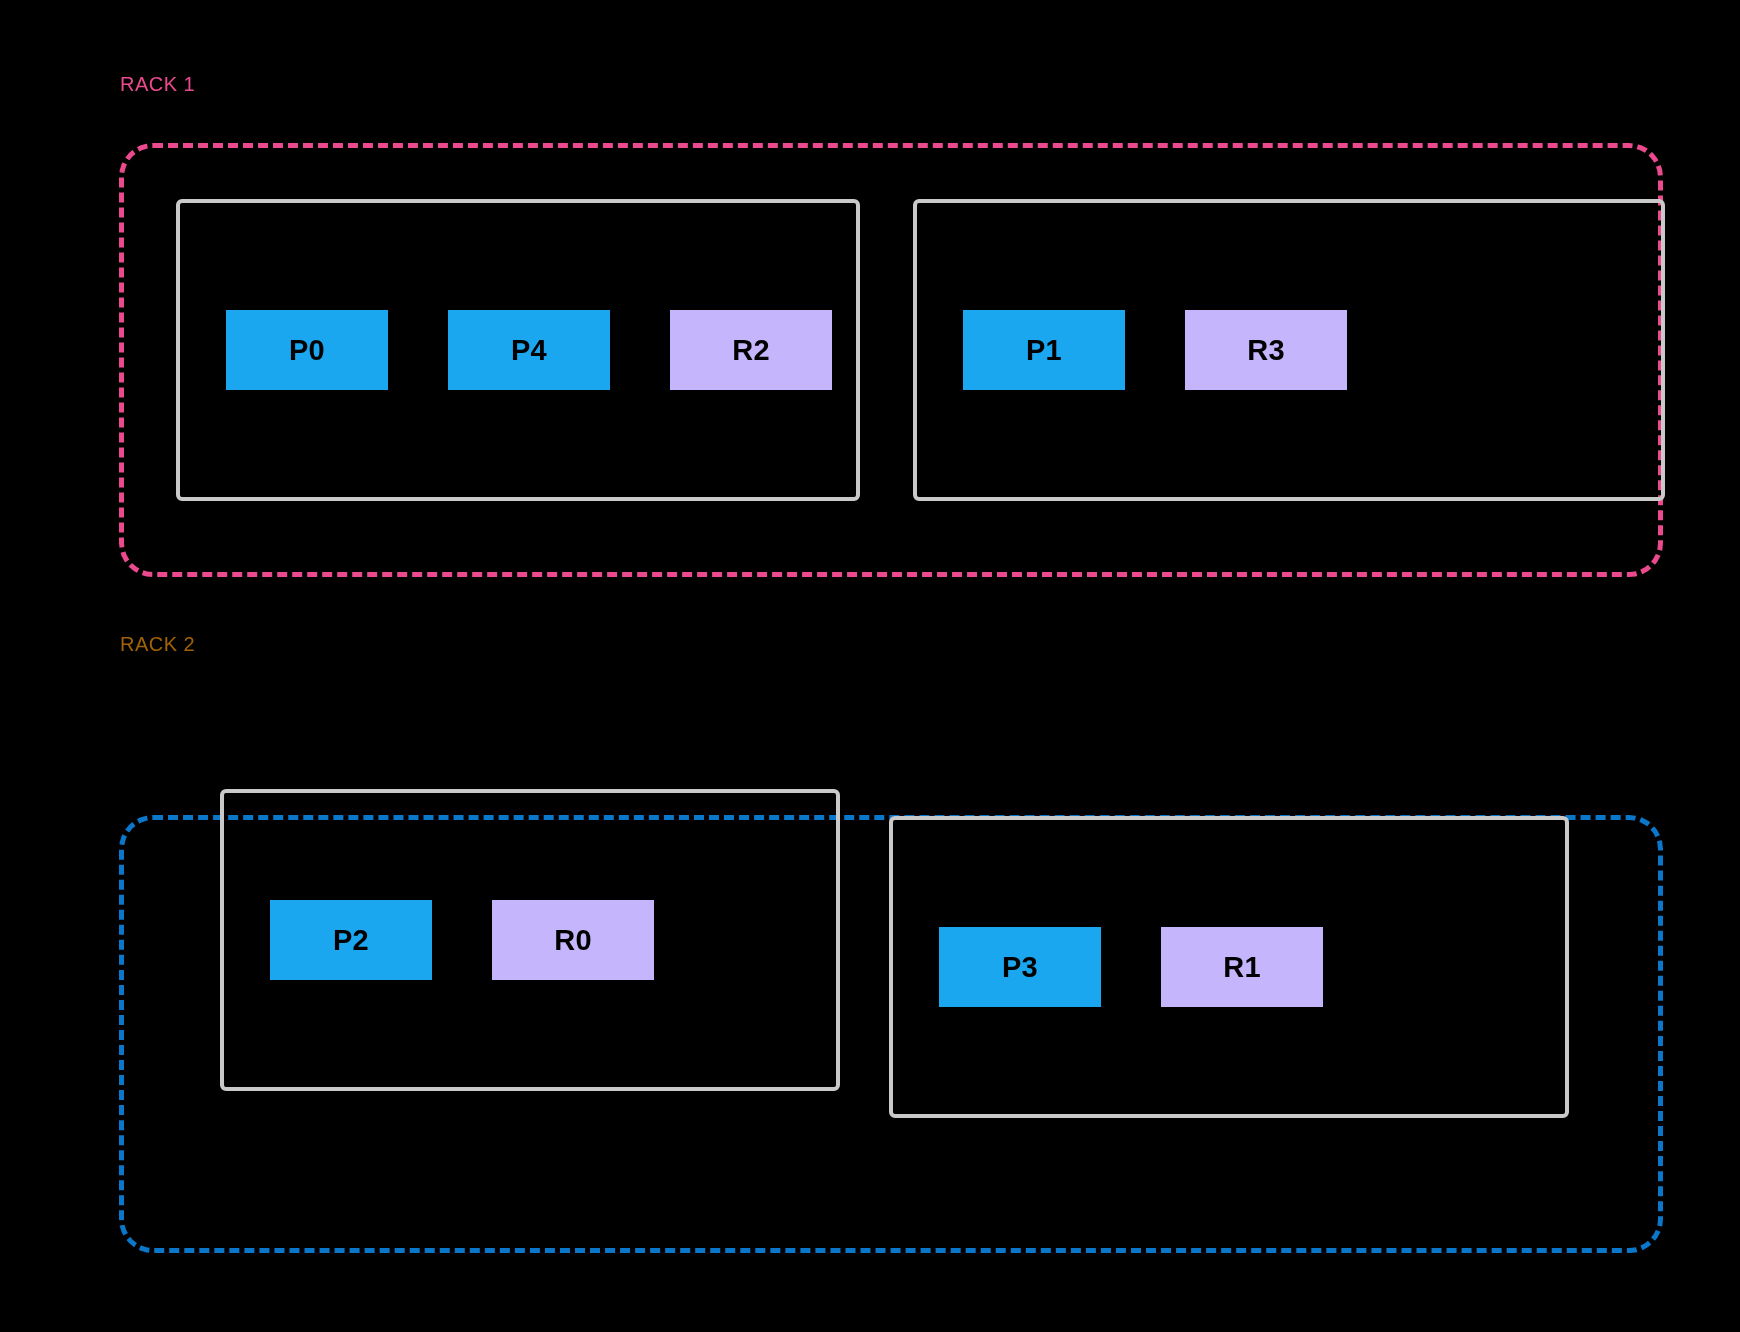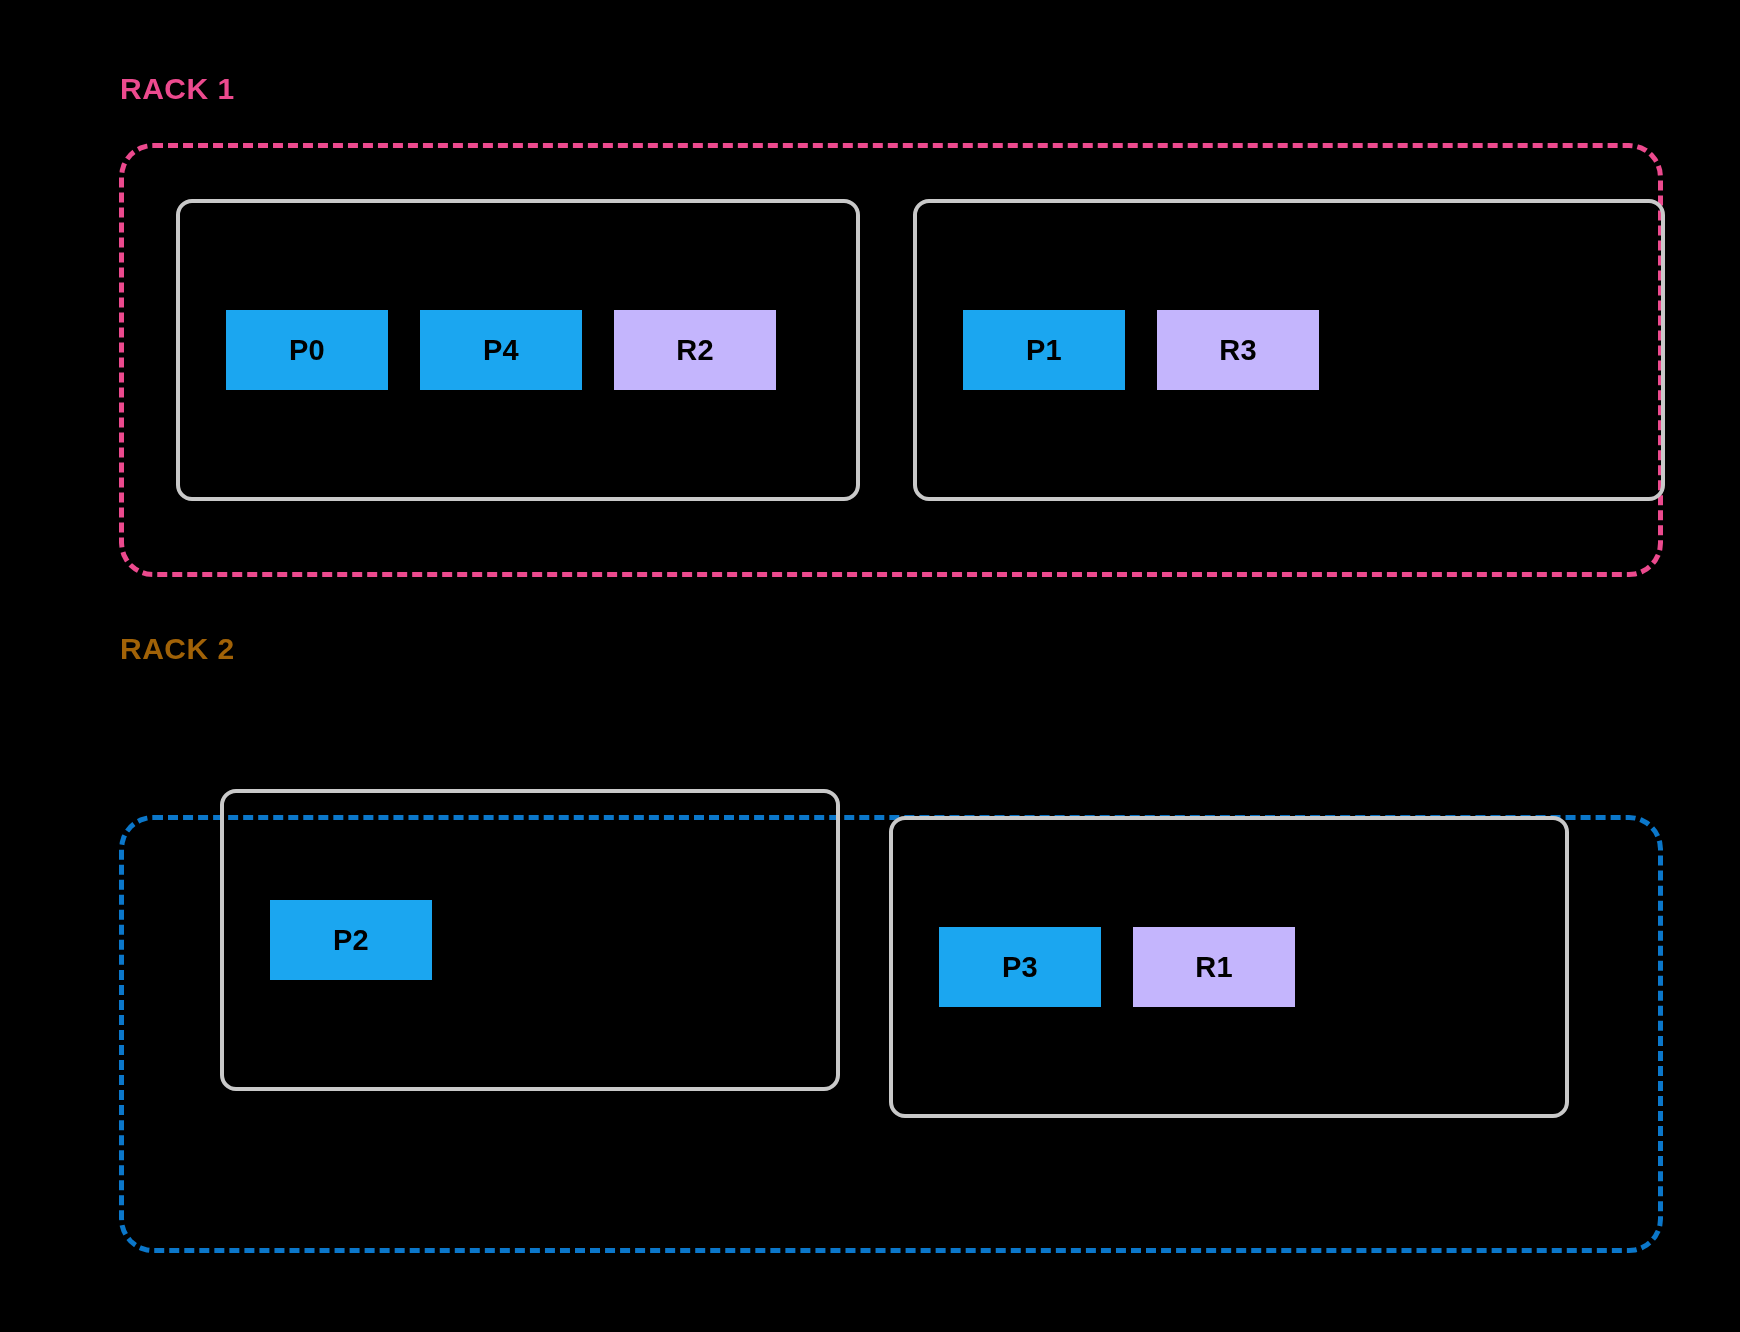--- a/index.html
+++ b/index.html
@@ -17,22 +17,22 @@
     position: relative;
     width: 1740px;
     height: 1332px;
     background: #000000;
   }
 
   
   .rack-label {
     position: absolute;
     font-family: "Liberation Sans", sans-serif;
-    font-size: 30px;
-    font-weight: bold;
+    font-size: 20px;
+    font-weight: normal;
     letter-spacing: 0.5px;
     line-height: 1;
     white-space: nowrap;
   }
   .rack-label.rack1 { color: #EC4A8E; left: 120px; top: 74px; }
   .rack-label.rack2 { color: #a16207; left: 120px; top: 634px; }
 
   
   .rack {
     position: absolute;
@@ -55,28 +55,28 @@
     width: 1544px;
     height: 438px;
     border-color: #0B77CA;
   }
 
   
   .broker {
     position: absolute;
     box-sizing: border-box;
     border: 4px solid #C9C9C9;
-    border-radius: 16px;
+    border-radius: 6px;
     background: transparent;
     display: flex;
     flex-direction: row;
     align-items: center;
     justify-content: flex-start;
     padding-left: 46px;
-    gap: 32px;
+    gap: 60px;
   }
 
   
   .broker.b1 { left: 176px; top: 199px; width: 684px; height: 302px; }
   .broker.b2 { left: 913px; top: 199px; width: 752px; height: 302px; }
   
   .broker.b3 { left: 176px; top: 789px; width: 620px; height: 302px; margin-left: 44px; }
   .broker.b4 { left: 889px; top: 816px; width: 680px; height: 302px; }
 
   
@@ -116,20 +116,21 @@
     <div class="cell leader">P1</div>
     <div class="cell replica">R3</div>
   </div>
 
   <div class="rack-label rack2">RACK 2</div>
 
   <div class="rack rack2"></div>
 
   <div class="broker b3">
     <div class="cell leader">P2</div>
+    <div class="cell replica">R0</div>
   </div>
 
   <div class="broker b4">
     <div class="cell leader">P3</div>
     <div class="cell replica">R1</div>
   </div>
 
 </div>
 
 </body></html>

